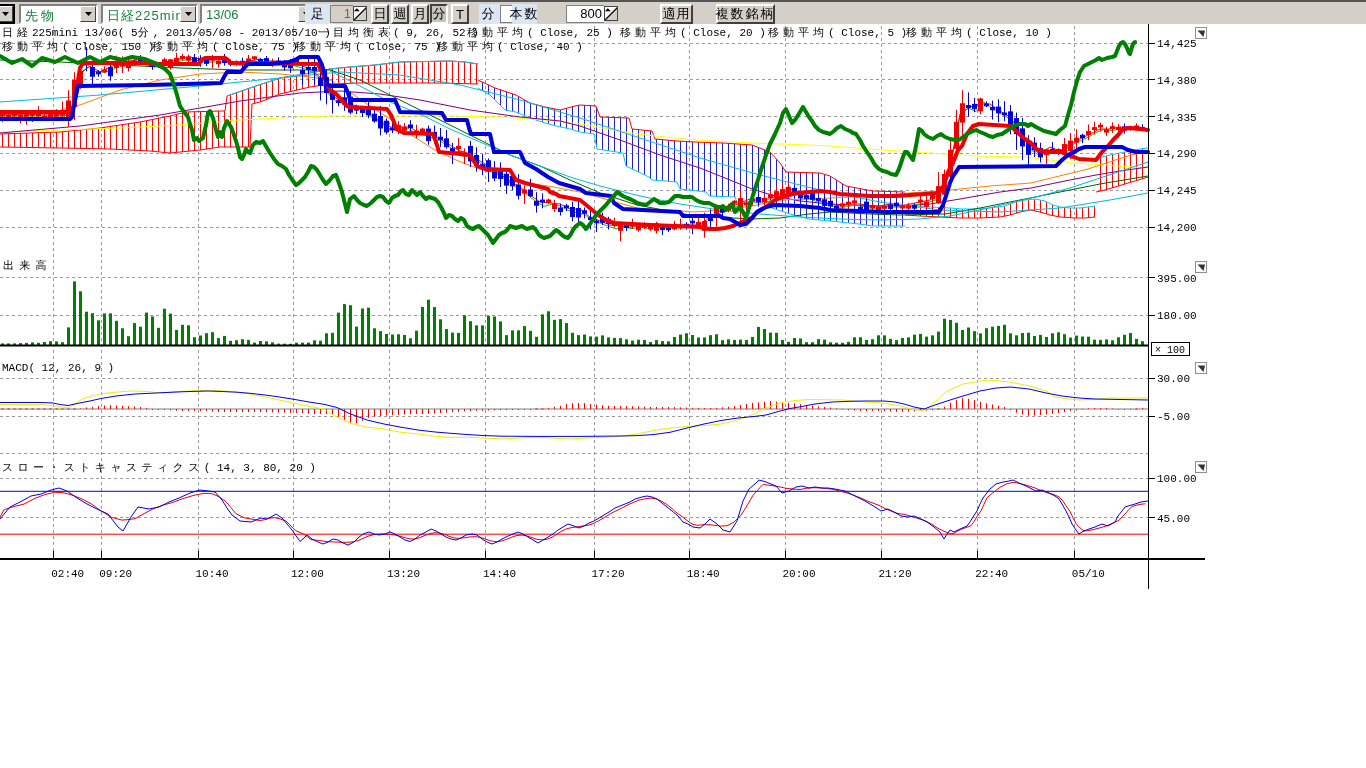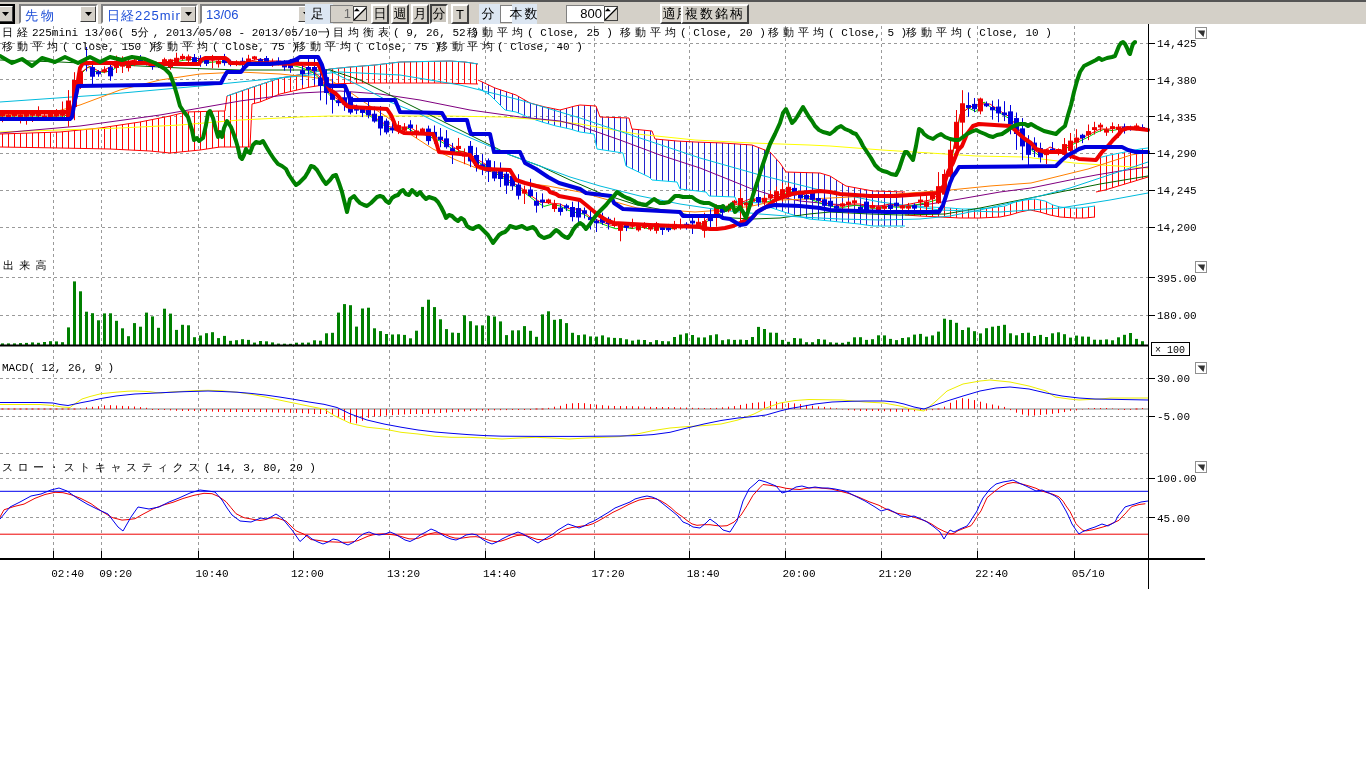--- a/index.html
+++ b/index.html
@@ -1,20 +1,20 @@
 <!DOCTYPE html>
 <html><head><meta charset="utf-8"><style>
 *{margin:0;padding:0;box-sizing:border-box}
 html,body{width:1366px;height:768px;overflow:hidden;background:#fff;font-family:"Liberation Sans",sans-serif}
 #stage{position:relative;width:1366px;height:768px}
 #chart{position:absolute;left:0;top:0}
 #toolbar{position:absolute;left:0;top:0;width:1366px;height:24px;background:#d4d0c8;border-top:2px solid #555;z-index:5}
 #toolbar>div{position:absolute}
 .combo{top:2px;height:20px;background:#fff;border:2px solid;border-color:#808080 #fff #fff #808080}
-.cbt{position:absolute;left:4px;top:1px;font-size:13px;color:#1d4ed8;white-space:nowrap}
+.cbt{position:absolute;left:4px;top:1px;font-size:13px;color:#15803d;white-space:nowrap}
 .cbtn{position:absolute;right:0;top:0;width:16px;height:16px;background:#d4d0c8;border:1px solid;border-color:#fff #404040 #404040 #fff;display:flex;align-items:center;justify-content:center}
 .hl{top:2px;height:20px;background:#dce6f2;font-size:13px;color:#000;display:flex;align-items:center;justify-content:center;white-space:nowrap}
 .spinfield{top:3px;height:18px;background:#fff;border:1px solid #808080;border-right:none;font-size:13px;color:#000;text-align:right;padding-right:2px;line-height:16px}
 .spinfield.dis{background:#d4d0c8;color:#666}
 .spinbtn{top:3.5px;width:14px;height:15px}
 .btn{top:2px;height:20px;background:#d4d0c8;border:2px solid;border-color:#fff #404040 #404040 #fff;font-size:13px;color:#000;display:flex;align-items:center;justify-content:center;white-space:nowrap}
 .btn.pressed{border-color:#404040 #fff #fff #404040;background:#c8c4bc}
 </style></head>
 <body>
 <div id="stage">
@@ -1186,14 +1186,14 @@
       </div>
       <div class="spinfield" style="left:566px;width:38px">800</div>
       <div class="spinbtn" style="left:604px"><svg width="14" height="15" viewBox="0 0 14 15">
           <rect width="14" height="15" fill="#fff"></rect>
           <polygon points="13,2 13,14 1,14" fill="#d4d0c8"></polygon>
           <line x1="0.5" y1="14.5" x2="13.5" y2="1.5" stroke="#000" stroke-width="1.3"></line>
           <polygon points="3.8,2.2 6.8,5.2 0.8,5.2" fill="#000"></polygon>
           <rect x="0.5" y="0.5" width="13" height="14" fill="none" stroke="#444"></rect>
         </svg></div>
       <div class="btn" style="left:660px;width:33px;letter-spacing:1px">適用</div>
-      <div class="btn" style="left:681px;width:68px;letter-spacing:2px">複数銘柄</div>
+      <div class="btn" style="left:716px;width:59px;letter-spacing:2px">複数銘柄</div>
     </div>
   </div>
 </body></html>

